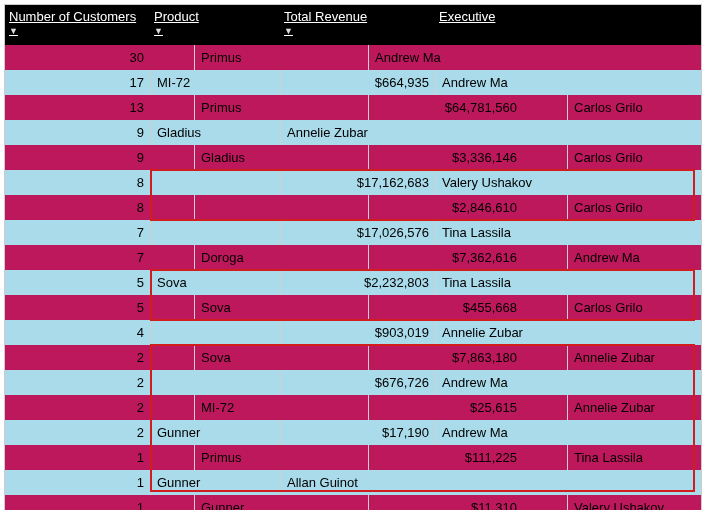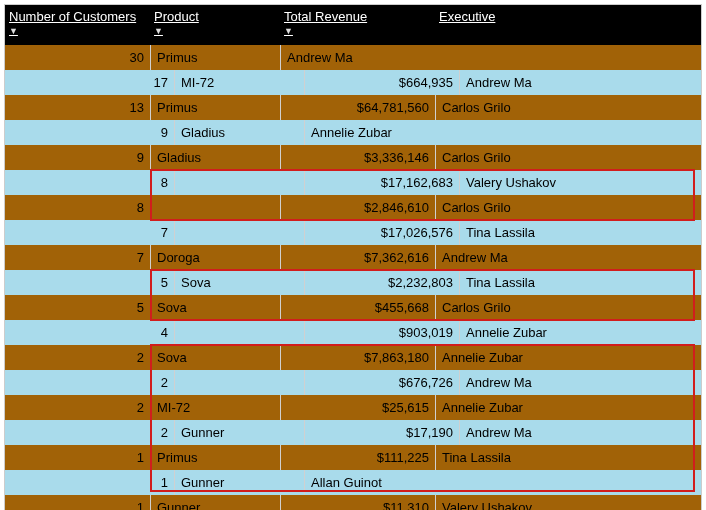--- a/index.html
+++ b/index.html
@@ -43,22 +43,22 @@
   .c-num { width: 145px; }
   .c-prod { width: 130px; }
   .c-rev { width: 155px; }
   .c-exec { flex: 1; }
   .tbody { }
   .row {
     display: flex;
     height: 25px;
     align-items: center;
   }
-  .row.even { background: #a9dbeb; padding-left: 24px; }
-  .row.odd { background: #a16207; }
+  .row.even { background: #a9dbeb; }
+  .row.odd { background: #be185d; gap: 44px; }
   .cell {
     padding: 0 6px;
     border-left: 1px solid #d0d0d0;
     height: 100%;
     display: flex;
     align-items: center;
     font-size: 13px;
   }
   .cell:first-child { border-left: none; }
   .c-num.cell { justify-content: flex-end; }

